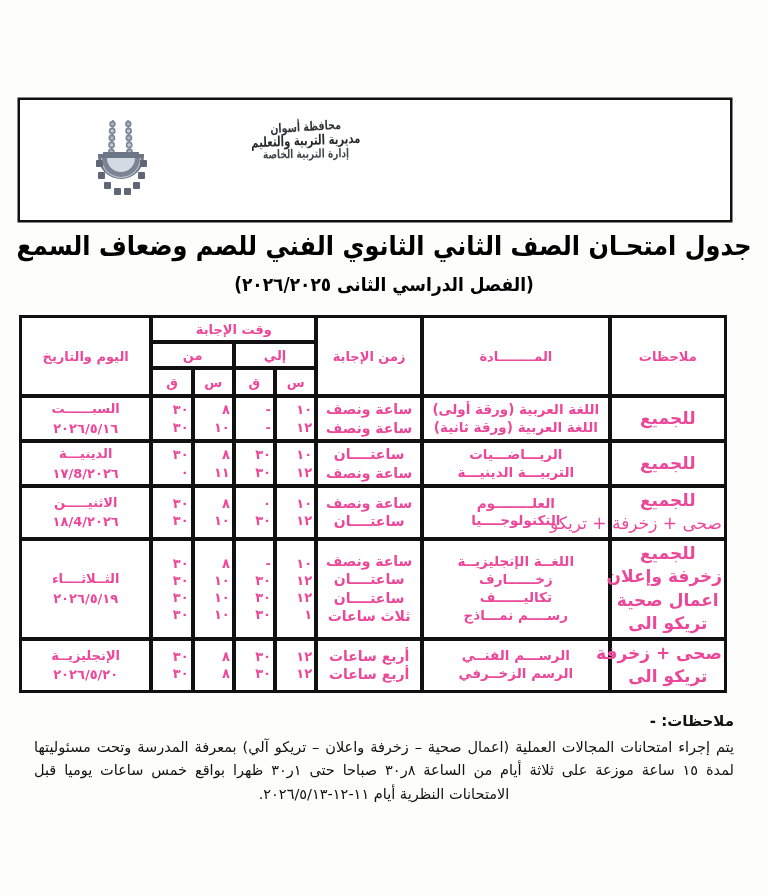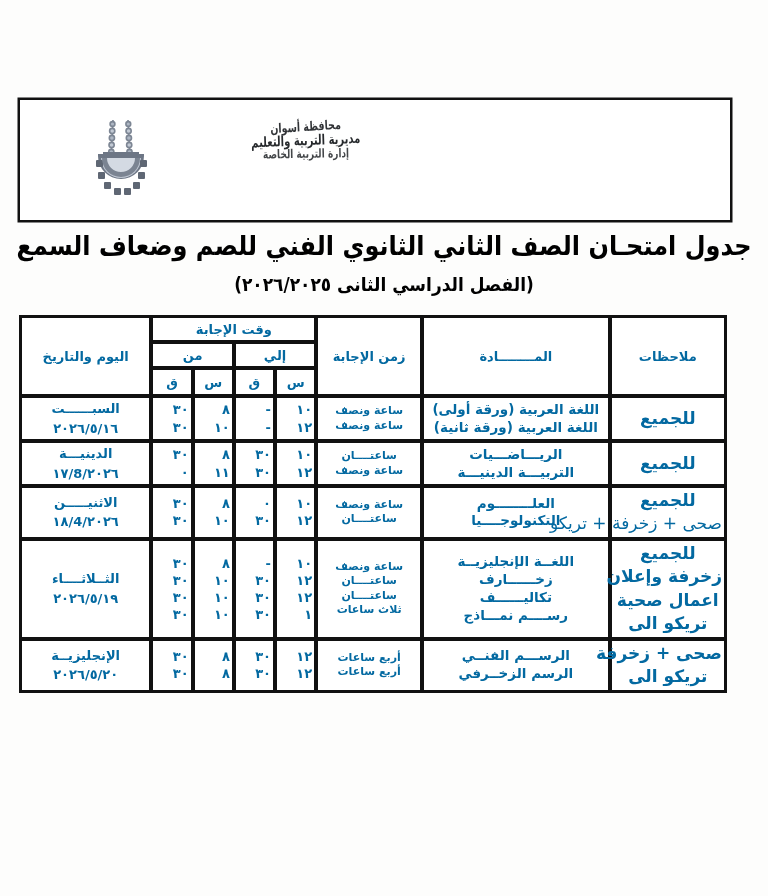--- a/index.html
+++ b/index.html
@@ -71,21 +71,21 @@
     border-spacing:2px;
     table-layout:fixed;
     background:#111;
   }
   table.sched td,table.sched th{
     background:#fff;
     border:1.5px solid #111;
     text-align:center;
     vertical-align:middle;
     font-weight:bold;
-    color:#0369a1;
+    color:#ec4899;
     padding:1px 2px;
     font-size:13px;
   }
   .h-notes{width:108px;}
   .h-subject{width:175px;}
   .h-dur{width:98px;}
   .h-m{width:37px;}
   .h-day{width:122px;}
 
   th{font-size:13.5px;height:26px;}
@@ -98,21 +98,21 @@
     justify-content:center;
     height:100%;
   }
   .stack > span{
     display:block;
     line-height:1.32;
     white-space:nowrap;
   }
   td.stackcell{padding:2px 3px;}
   .subject span{font-size:13.5px;letter-spacing:0.2px;}
-  .dur span{font-size:11px;}
+  .dur span{font-size:14px;}
   .num span{font-size:13px;text-align:right;}
   .day-cell{font-size:14px;line-height:1.5;margin-top:8px;}
   .day-cell .dname{display:block;}
   .day-cell .ddate{display:block;letter-spacing:.3px;}
   .notes-main{font-size:13.5px;}
   .notes-sub{font-size:9px;font-weight:normal;display:block;line-height:1.3;}
   .notes-lines span{font-size:17px;line-height:1.38;}
 
   
   .footer{
@@ -463,15 +463,17 @@
             <td class="day-cell">
               <span class="dname">الإنجليزيــة</span>
               <span class="ddate">٢٠٢٦/٥/٢٠</span>
             </td>
           </tr>
         </tbody>
     </table>
   </div>
 
   <div class="footer">
+    <div class="lbl">ملاحظات: -</div>
+    <p>يتم إجراء امتحانات المجالات العملية (اعمال صحية – زخرفة واعلان – تريكو آلي) بمعرفة المدرسة وتحت مسئوليتها لمدة ١٥ ساعة موزعة على ثلاثة أيام من الساعة ٨ر٣٠ صباحا حتى ١ر٣٠ ظهرا بواقع خمس ساعات يوميا قبل الامتحانات النظرية أيام ١١-١٢-٢٠٢٦/٥/١٣.</p>
   </div>
 
 </div>
 
 </body></html>

